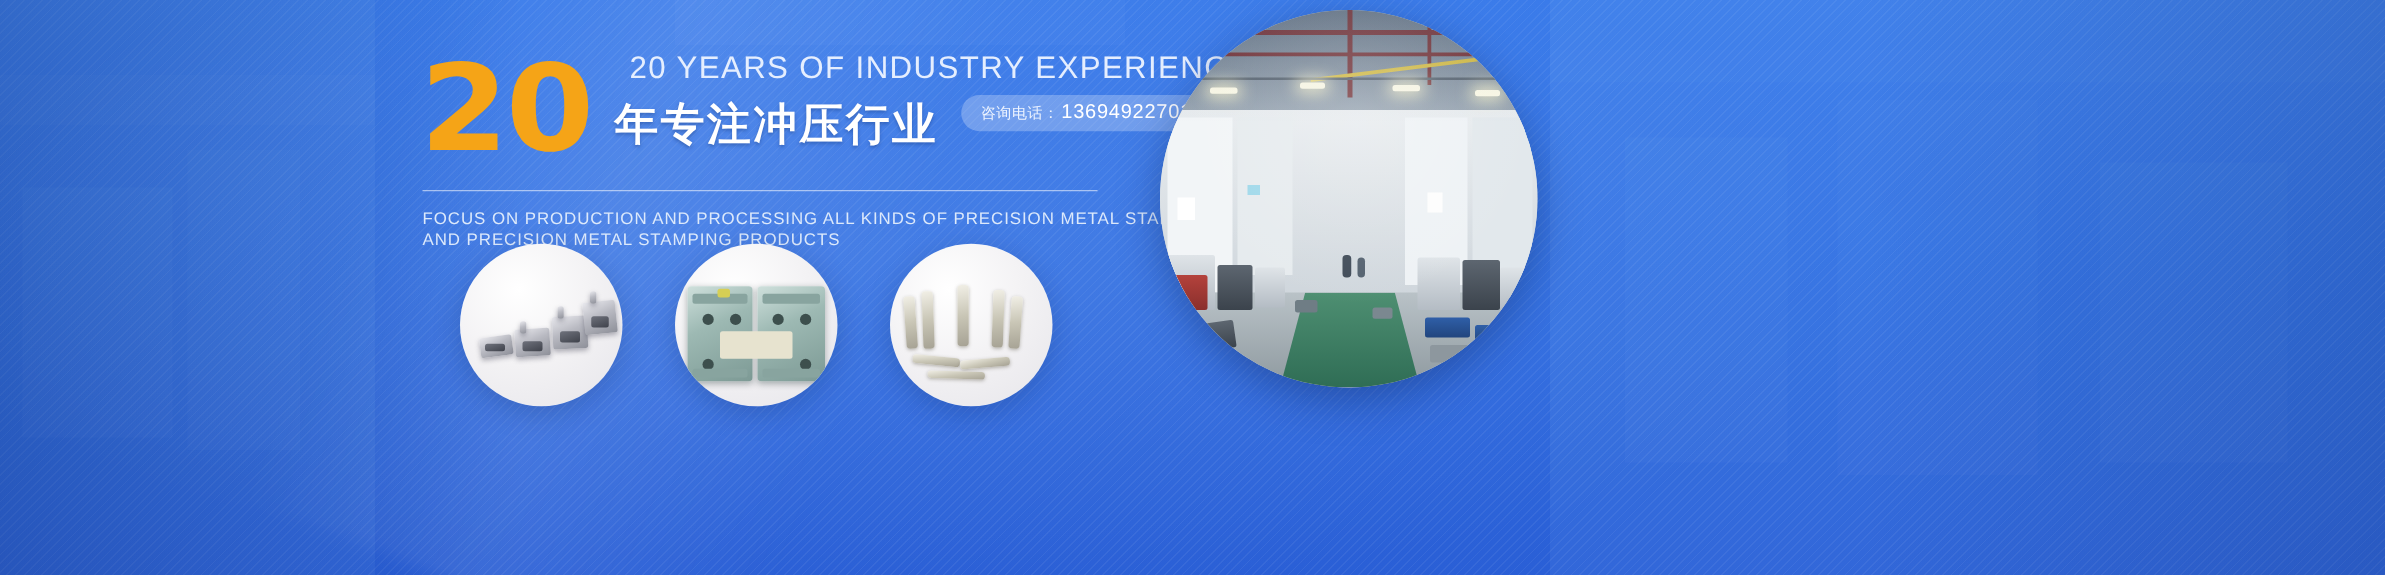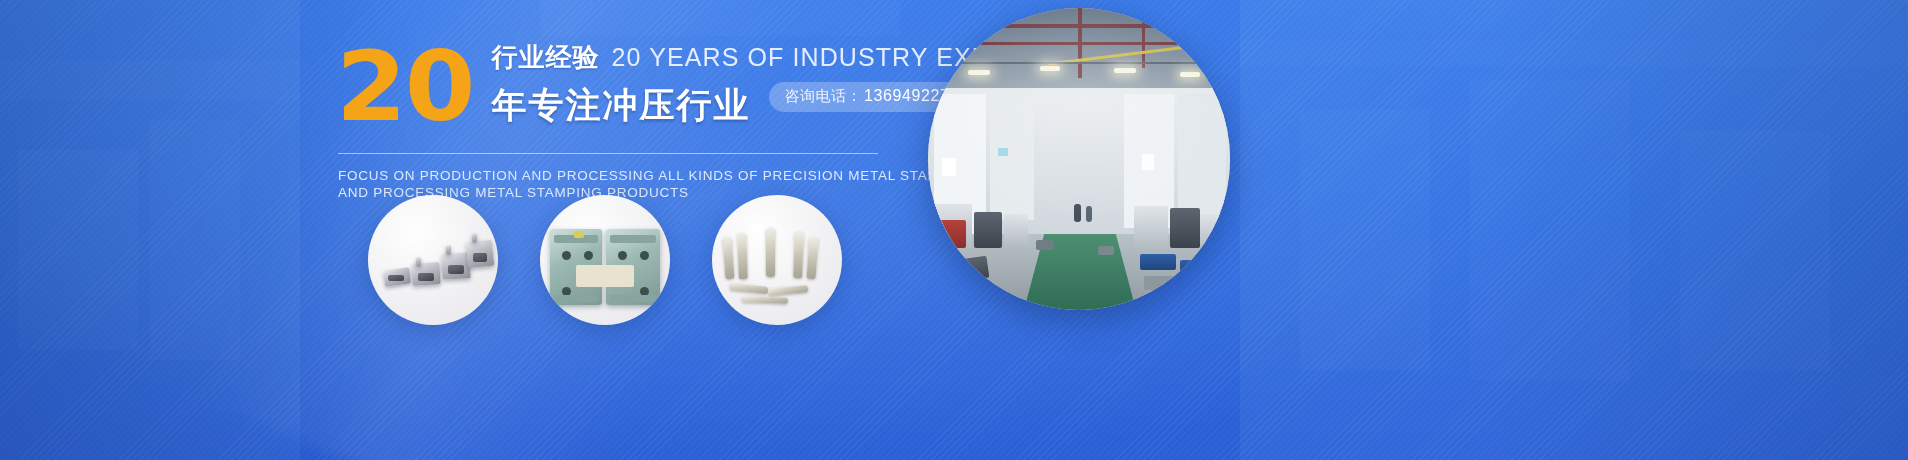--- a/index.html
+++ b/index.html
@@ -70,21 +70,21 @@
   .cn-lg{
     font-family:"DejaVu Sans","Liberation Sans",sans-serif;
     font-weight:bold;font-size:35px;color:#ffffff;letter-spacing:2px;
     text-shadow:0 2px 3px rgba(12,40,100,.35);
   }
   .phone-pill{
     margin-left:18px;background:rgba(255,255,255,.26);
     border-radius:16px;padding:5px 16px 6px 16px;
     display:flex;align-items:baseline;white-space:nowrap;
   }
-  .phone-label{font-size:15px;color:#eef4ff;letter-spacing:.5px;}
+  .phone-label{font-size:12px;color:#eef4ff;letter-spacing:.5px;}
   .phone-num{font-size:16px;color:#ffffff;letter-spacing:.6px;margin-left:2px;}
 
   .divider{
     width:540px;height:1px;background:rgba(255,255,255,.55);
     margin-top:24px;margin-left:2px;
   }
   .sub{
     margin-top:13px;margin-left:2px;
     font-size:13.5px;line-height:17px;color:#dce9fb;
     letter-spacing:.75px;
@@ -158,40 +158,39 @@
   <div class="stripes"></div>
   <div class="vignette"></div>
 
   <div class="copy">
 
     <div class="headrow">
       <div class="num20">20</div>
 
       <div class="headtext">
         <div class="line1">
-          <span class="cn-sm">行业经验</span>
           <span class="en-lg">20 YEARS OF INDUSTRY EXPERIENCE</span>
         </div>
 
         <div class="line2">
           <span class="cn-lg">年专注冲压行业</span>
 
           <span class="phone-pill">
             <span class="phone-label">咨询电话：</span>
             <span class="phone-num">13694922701</span>
           </span>
         </div>
       </div>
     </div>
 
     <div class="divider"></div>
 
     <div class="sub">
       <div>FOCUS ON PRODUCTION AND PROCESSING ALL KINDS OF PRECISION METAL STAMPING MOLDS</div>
-      <div>AND PROCESSING METAL STAMPING PRODUCTS</div>
+      <div>AND PRECISION METAL STAMPING PRODUCTS</div>
     </div>
   </div>
 
   <div class="circle pc" style="left:368px;top:195px;width:130px;height:130px;">
     <div class="cap">
       <div class="part conn" style="left:16px;top:74px;width:26px;height:16px;transform:rotate(-8deg);"></div>
       <div class="part conn-d" style="left:20px;top:80px;width:16px;height:6px;"></div>
       <div class="part conn" style="left:44px;top:68px;width:28px;height:22px;transform:rotate(-4deg);"></div>
       <div class="part conn-d" style="left:50px;top:78px;width:16px;height:8px;"></div>
       <div class="part conn" style="left:74px;top:58px;width:28px;height:26px;transform:rotate(-3deg);"></div>

